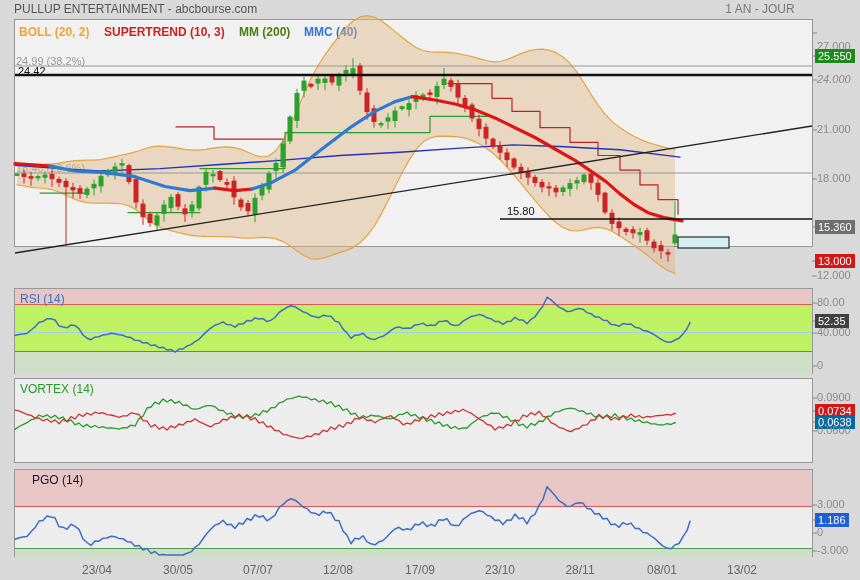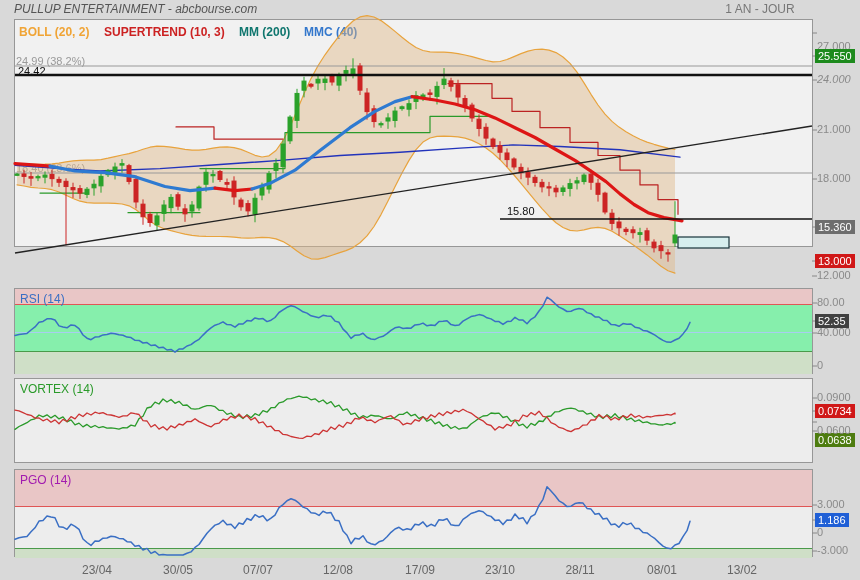--- a/index.html
+++ b/index.html
@@ -1,23 +1,23 @@
 <!DOCTYPE html>
 <html><head>
 <meta charset="utf-8">
 <style>
   html,body{margin:0;padding:0;}
   body{width:860px;height:580px;position:relative;background:#d9d9d9;
        font-family:"Liberation Sans", sans-serif;overflow:hidden;}
   .abs{position:absolute;}
-  #title{left:14px;top:2px;font-size:12px;color:#555;font-style:italic;}
+  #title{left:14px;top:2px;font-size:12px;color:#555;}
   #range{left:690px;top:2px;width:140px;text-align:center;font-size:12px;color:#777;}
   .panel{position:absolute;left:14px;width:799px;background:#f1f1f1;border:1px solid #979797;box-sizing:border-box;}
   #panel-main{top:19px;height:228px;}
-  #panel-rsi{top:288px;height:86px;background:#86efac;}
+  #panel-rsi{top:288px;height:86px;background:#bef264;}
   #panel-vortex{top:378px;height:85px;background:#ededed;}
   #panel-pgo{top:469px;height:88px;background:#ededed;}
   .band{position:absolute;left:0;width:100%;}
   .hline{position:absolute;left:0;width:100%;height:1px;}
   .legend-item{position:absolute;top:5px;font-size:12px;font-weight:bold;white-space:nowrap;}
   .panel-label{position:absolute;left:5px;top:3px;font-size:12px;}
   .axis-label{position:absolute;left:817px;font-size:11px;color:#8a8a8a;white-space:nowrap;}
   .axis-badge{position:absolute;left:815px;font-size:11px;color:#fff;padding:0 3px;line-height:14px;white-space:nowrap;}
   .x-label{position:absolute;top:563px;font-size:12px;color:#666;transform:translateX(-50%);}
   .anno{position:absolute;font-size:11px;white-space:nowrap;}
@@ -25,21 +25,21 @@
 </style>
 </head>
 <body>
 
 <div class="abs" id="title">PULLUP ENTERTAINMENT - abcbourse.com</div>
 <div class="abs" id="range">1 AN - JOUR</div>
 
 <div class="panel" id="panel-main">
   <span class="legend-item" style="left: 4px; color: rgb(240, 164, 53);">BOLL (20, 2)</span>
   <span class="legend-item" style="left: 89px; color: rgb(204, 34, 34);">SUPERTREND (10, 3)</span>
-  <span class="legend-item" style="left: 224px; color: #0f766e;">MM (200)</span>
+  <span class="legend-item" style="left: 224px; color: #4d7c0f;">MM (200)</span>
   <span class="legend-item" style="left: 289px; color: rgb(51, 119, 204);">MMC (40)</span>
 </div>
 
 <div class="panel" id="panel-rsi">
   <div class="band" style="top: 0px; height: 15px; background: rgb(233, 198, 198);"></div>
   <div class="band" style="top: 62px; height: 23px; background: rgb(207, 223, 199);"></div>
   <div class="hline" style="top: 15px; background: rgb(224, 85, 85);"></div>
   <div class="hline" style="top: 43px; background: rgb(168, 205, 240);"></div>
   <div class="hline" style="top: 62px; background: rgb(74, 154, 74);"></div>
   <span class="panel-label" style="color: rgb(58, 111, 196);">RSI (14)</span>
@@ -47,21 +47,21 @@
 
 <div class="panel" id="panel-vortex">
   <span class="panel-label" style="color: rgb(42, 154, 42);">VORTEX (14)</span>
 </div>
 
 <div class="panel" id="panel-pgo">
   <div class="band" style="top: 0px; height: 36px; background: rgb(233, 198, 198);"></div>
   <div class="band" style="top: 78px; height: 10px; background: rgb(207, 223, 199);"></div>
   <div class="hline" style="top: 36px; background: rgb(224, 85, 85);"></div>
   <div class="hline" style="top: 78px; background: rgb(74, 154, 74);"></div>
-  <span class="panel-label" style="color: #a21caf;">PGO (14)</span>
+  <span class="panel-label" style="color: #0f172a; margin-left: 12px;">PGO (14)</span>
 </div>
 
 <div class="anno" style="left: 16px; top: 55px; color: rgb(153, 153, 153);">24.99  (38.2%)</div>
 <div class="anno" style="left:18px;top:65px;color:#111;">24.42</div>
 <div class="anno" style="left: 16px; top: 162px; color: rgb(153, 153, 153);">18.40  (23.6%)</div>
 <div class="anno" style="left:507px;top:205px;color:#111;">15.80</div>
 
 <svg id="overlay" width="860" height="580">
     <g>
       <polygon points="17.0,164.6 24.0,164.4 31.0,164.2 38.0,164.3 45.0,164.2 52.0,163.9 59.0,163.1 66.0,161.9 73.0,160.9 80.0,160.3 87.0,160.2 94.0,160.1 101.0,159.6 108.0,158.2 115.0,156.6 122.0,155.0 129.0,153.6 136.0,151.7 143.0,149.3 150.0,147.2 157.0,146.1 164.0,146.3 171.0,147.1 178.0,148.2 185.0,149.3 192.0,150.1 199.0,150.2 206.0,149.3 213.0,148.1 220.0,147.1 227.0,146.9 234.0,147.7 241.0,149.4 248.0,152.3 255.0,155.3 262.0,157.0 269.0,155.8 276.0,150.5 283.0,140.7 290.0,126.9 297.0,110.4 304.0,93.7 311.0,78.6 318.0,65.7 325.0,54.8 332.0,45.1 339.0,36.1 346.0,27.8 353.0,21.0 360.0,16.9 367.0,15.6 374.0,17.0 381.0,20.6 388.0,25.7 395.0,31.4 402.0,37.3 409.0,42.8 416.0,47.5 423.0,50.5 430.0,51.9 437.0,52.1 444.0,52.1 451.0,52.6 458.0,53.6 465.0,55.0 472.0,56.7 479.0,58.6 486.0,60.5 493.0,61.8 500.0,61.5 507.0,59.5 514.0,56.6 521.0,53.6 528.0,51.1 535.0,49.5 542.0,49.1 549.0,50.1 556.0,52.6 563.0,57.0 570.0,63.4 577.0,72.2 584.0,82.9 591.0,94.3 598.0,105.0 605.0,114.1 612.0,121.4 619.0,127.1 626.0,131.7 633.0,135.7 640.0,139.2 647.0,142.1 654.0,144.3 661.0,146.3 668.0,148.2 675.0,149.5 675.0,273.1 668.0,270.7 661.0,266.2 654.0,260.6 647.0,254.9 640.0,249.7 633.0,244.8 626.0,240.1 619.0,235.5 612.0,231.3 605.0,228.4 598.0,227.3 591.0,228.1 584.0,229.8 577.0,231.0 570.0,230.4 563.0,227.5 556.0,222.7 549.0,216.2 542.0,208.6 535.0,200.3 528.0,191.8 521.0,183.3 514.0,175.0 507.0,167.1 500.0,159.7 493.0,153.3 486.0,147.9 479.0,143.7 472.0,140.4 465.0,138.1 458.0,136.8 451.0,136.3 444.0,136.2 437.0,136.4 430.0,138.0 423.0,142.1 416.0,149.7 409.0,160.4 402.0,173.0 395.0,186.8 388.0,200.9 381.0,214.6 374.0,226.5 367.0,235.9 360.0,242.8 353.0,247.6 346.0,250.6 339.0,252.9 332.0,255.2 325.0,257.6 318.0,259.2 311.0,258.8 304.0,255.8 297.0,251.0 290.0,245.8 283.0,241.6 276.0,238.9 269.0,237.6 262.0,237.4 255.0,237.9 248.0,238.2 241.0,237.9 234.0,237.2 227.0,236.7 220.0,236.5 213.0,236.5 206.0,236.4 199.0,236.1 192.0,235.4 185.0,234.2 178.0,232.5 171.0,230.7 164.0,228.7 157.0,225.8 150.0,221.2 143.0,215.3 136.0,209.7 129.0,205.8 122.0,204.0 115.0,203.3 108.0,203.1 101.0,203.1 94.0,203.1 87.0,202.7 80.0,201.2 73.0,198.5 66.0,195.2 59.0,192.0 52.0,189.7 45.0,188.5 38.0,188.0 31.0,187.3 24.0,186.0 17.0,184.8" fill="rgba(224,185,135,0.45)" stroke="none"></polygon>
@@ -328,21 +328,21 @@
 <div class="axis-label" style="top: 172px;">18.000</div>
 <div class="axis-badge" style="top: 220px; background: rgb(110, 110, 110);">15.360</div>
 <div class="axis-badge" style="top: 254px; background: rgb(208, 24, 24);">13.000</div>
 <div class="axis-label" style="top: 269px;">12.000</div>
 <div class="axis-label" style="top: 296px;">80.00</div>
 <div class="axis-badge" style="top: 314px; background: #404040;">52.35</div>
 <div class="axis-label" style="top: 326px;">40.000</div>
 <div class="axis-label" style="top: 359px;">0</div>
 <div class="axis-label" style="top: 391px;">0.0900</div>
 <div class="axis-badge" style="top: 404px; background: rgb(208, 24, 24);">0.0734</div>
-<div class="axis-badge" style="top: 433px; background: #4d7c0f;">0.0638</div>
+<div class="axis-badge" style="top: 415px; background: #0369a1;">0.0638</div>
 <div class="axis-label" style="top: 424px;">0.0600</div>
 <div class="axis-label" style="top: 498px;">3.000</div>
 <div class="axis-badge" style="top: 513px; background: rgb(31, 95, 214);">1.186</div>
 <div class="axis-label" style="top: 526px;">0</div>
 <div class="axis-label" style="top: 544px;">-3.000</div>
 <div class="x-label" style="left: 97px; top: 563px;">23/04</div>
 <div class="x-label" style="left: 178px; top: 563px;">30/05</div>
 <div class="x-label" style="left: 258px; top: 563px;">07/07</div>
 <div class="x-label" style="left: 338px; top: 563px;">12/08</div>
 <div class="x-label" style="left: 420px; top: 563px;">17/09</div>

